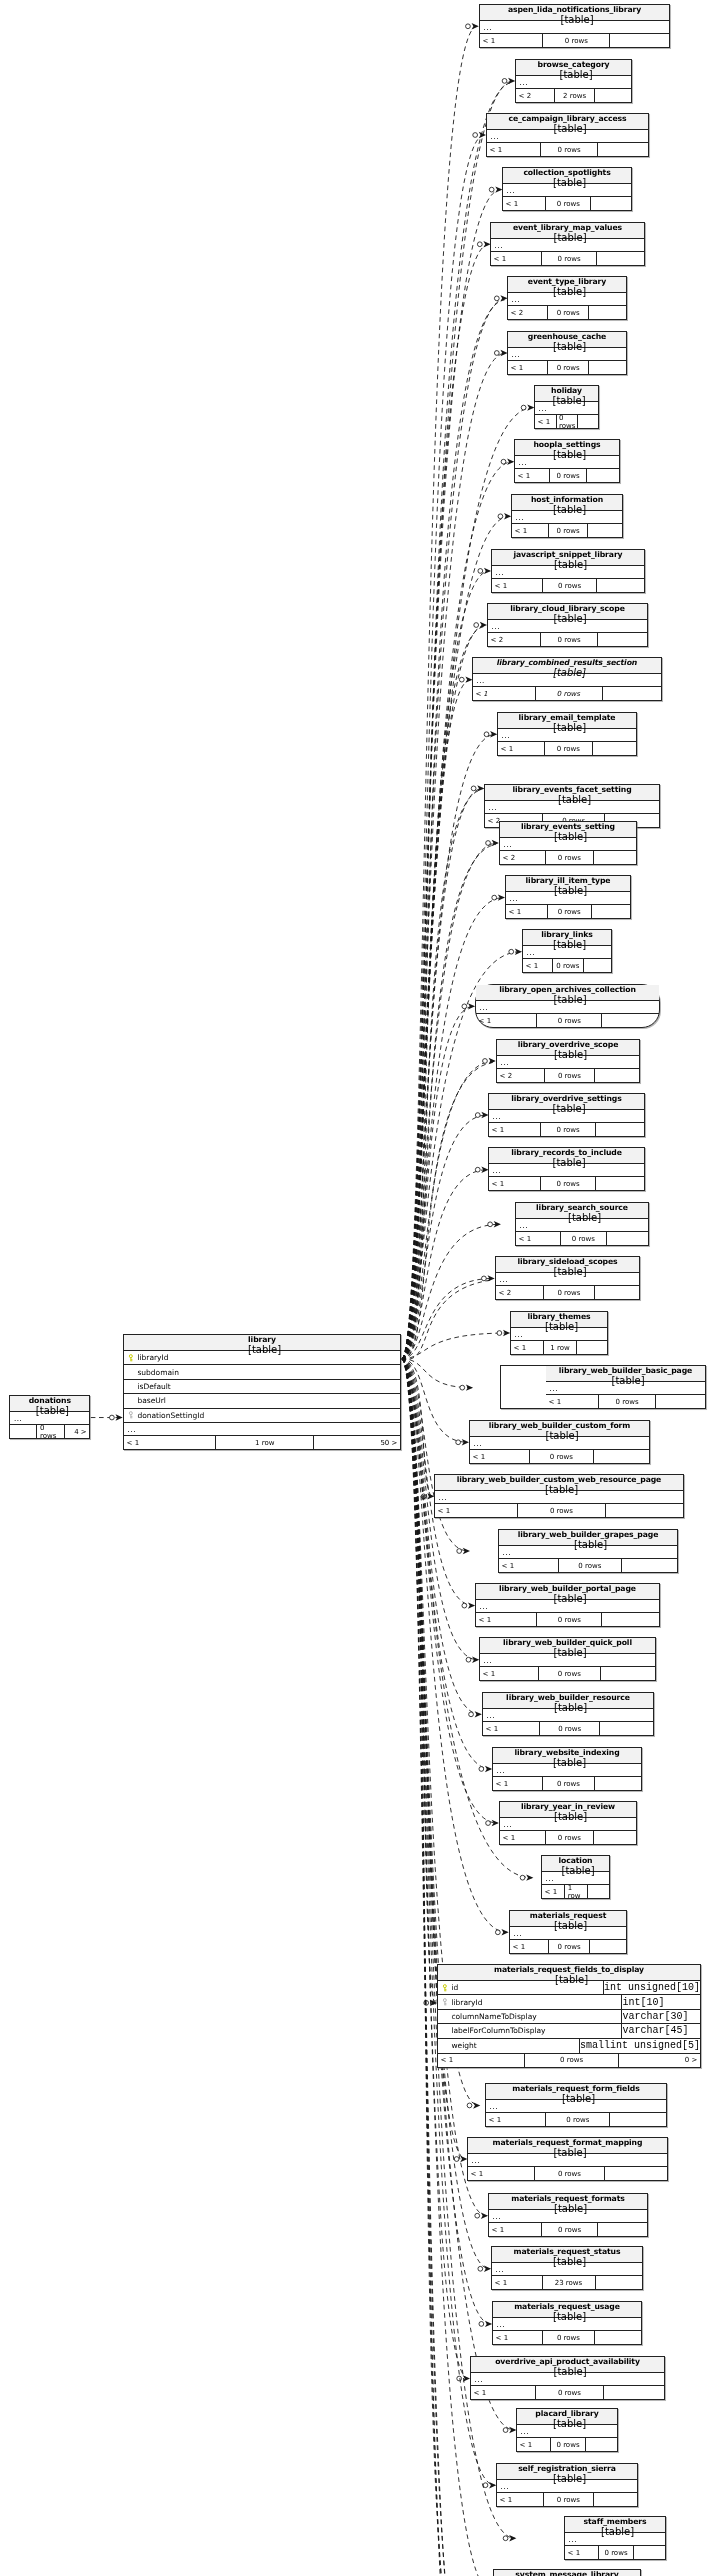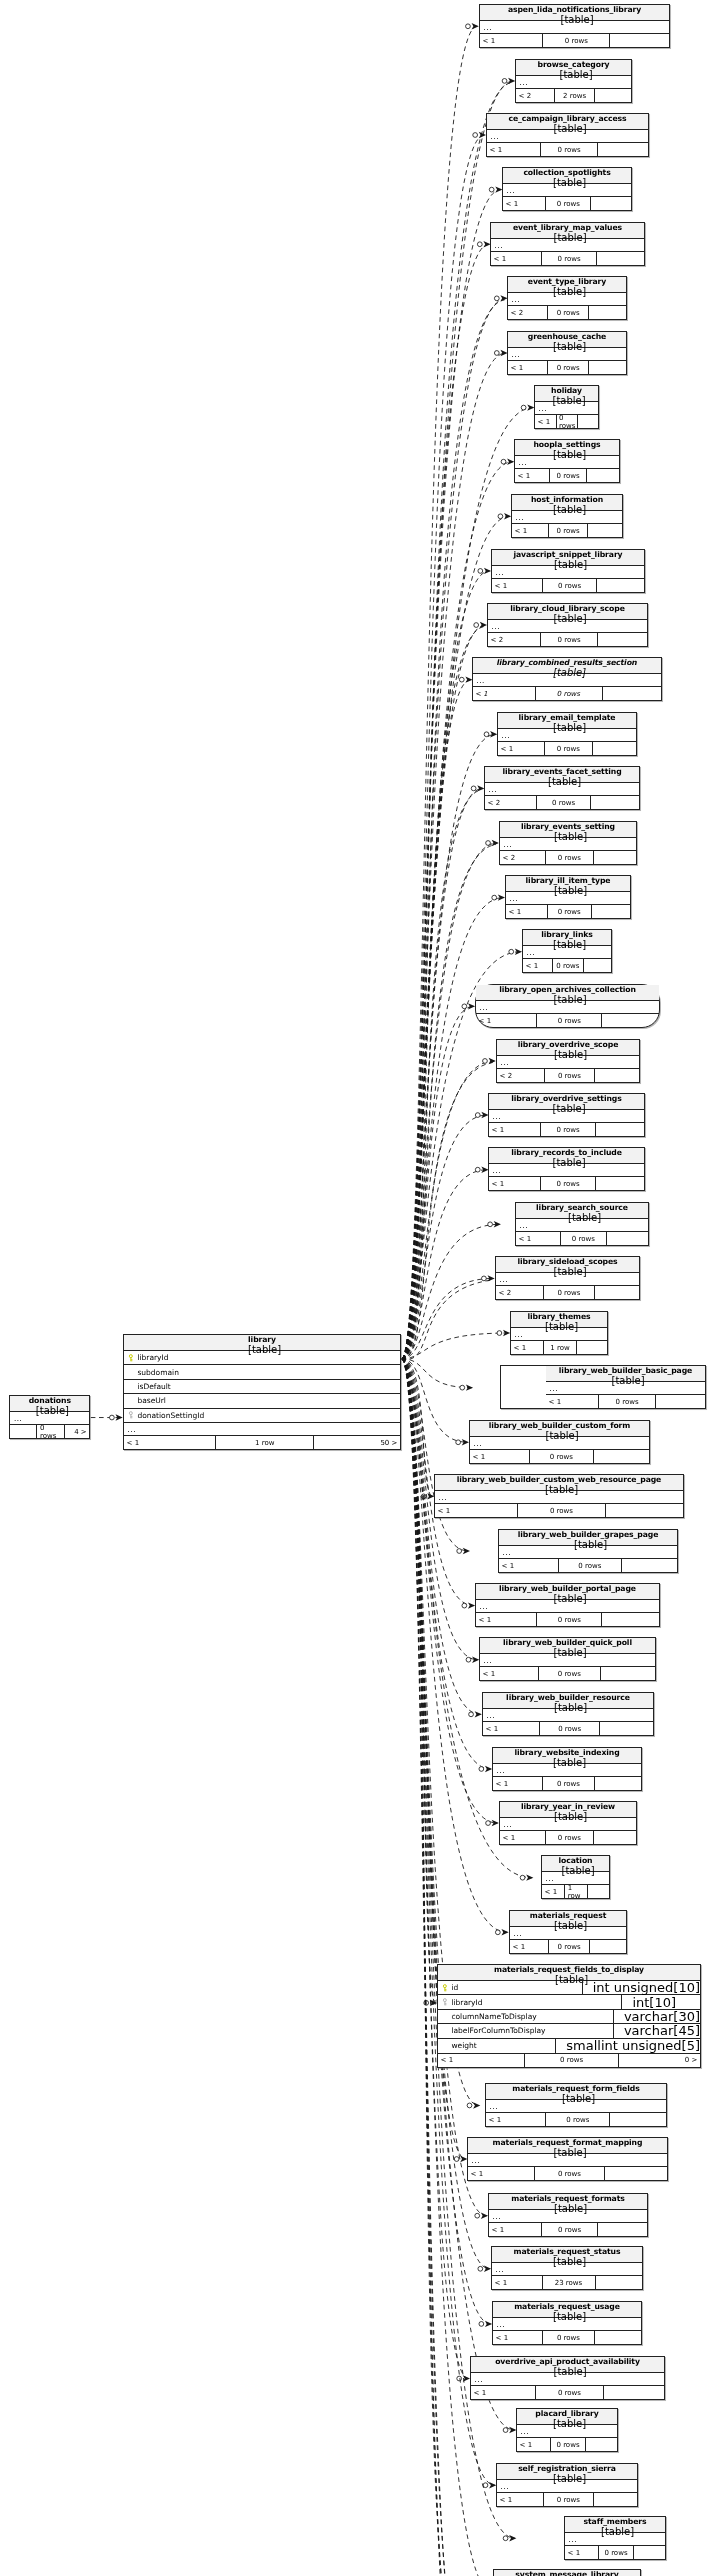--- a/index.html
+++ b/index.html
@@ -14,21 +14,21 @@
   .thead{display:flex;justify-content:flex-start;align-items:center;background:#f2f2f2;
          border-bottom:1px solid #222;height:16px;box-sizing:border-box;padding:0 4.1px;white-space:nowrap;flex-direction:column;}
   .tname{font-weight:bold;font-size:7.7px;letter-spacing:-0.1px;}
   .ttype{font-size:10px;margin-left:5.2px;}
   .trow{display:flex;align-items:center;border-bottom:0.5px solid #222;height:14.4px;
         box-sizing:border-box;font-size:7.5px;white-space:nowrap;}
   .trow.keyend{border-bottom-width:1px;}
   .keyicon{width:13.4px;display:flex;justify-content:center;align-items:center;flex:0 0 13.4px;}
   .cname{flex:1;overflow:hidden;}
   .ctype{flex:0 0 30%;border-left:0.5px solid #222;align-self:stretch;display:flex;
-         align-items:center;padding-left:10px;box-sizing:border-box;font-size:13px;}
+         align-items:center;padding-left:0;box-sizing:border-box;font-size:10px;font-family:Liberation Mono, monospace;}
   .erow{height:12.4px;padding-left:3.6px;font-size:7.2px;letter-spacing:0.5px;}
   .tfoot{display:flex;border-top:1px solid #222;height:14px;box-sizing:border-box;
          font-size:7px;align-items:stretch;}
   .fc{display:flex;align-items:center;box-sizing:border-box;padding:0 2.6px;overflow:hidden;}
   .f1{flex:0 0 33%;justify-content:flex-start;}
   .f2{flex:0 0 36%;justify-content:center;border-left:0.8px solid #222;border-right:0.8px solid #222;}
   .f3{flex:1;justify-content:flex-end;}
 </style>
 </head>
 <body>
@@ -418,21 +418,21 @@
           <span class="tname">library_email_template</span>
           <span class="ttype">[table]</span>
         </div>
         <div class="trow erow" style="border-bottom: none;">...</div>
         <div class="tfoot">
           <span class="fc f1">&lt; 1</span>
           <span class="fc f2">0 rows</span>
           <span class="fc f3"></span>
         </div>
       </div>
-      <div class="tbox" style="left: 484px; top: 766px; width: 156px;">
+      <div class="tbox" style="left: 484px; top: 784px; width: 176px;">
         <div class="thead">
           <span class="tname">library_events_facet_setting</span>
           <span class="ttype">[table]</span>
         </div>
         <div class="trow erow" style="border-bottom: none;">...</div>
         <div class="tfoot">
           <span class="fc f1">&lt; 2</span>
           <span class="fc f2">0 rows</span>
           <span class="fc f3"></span>
         </div>

